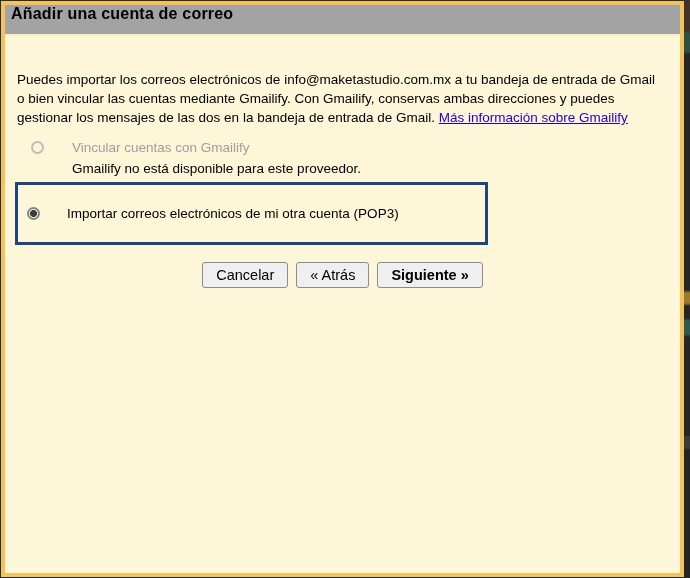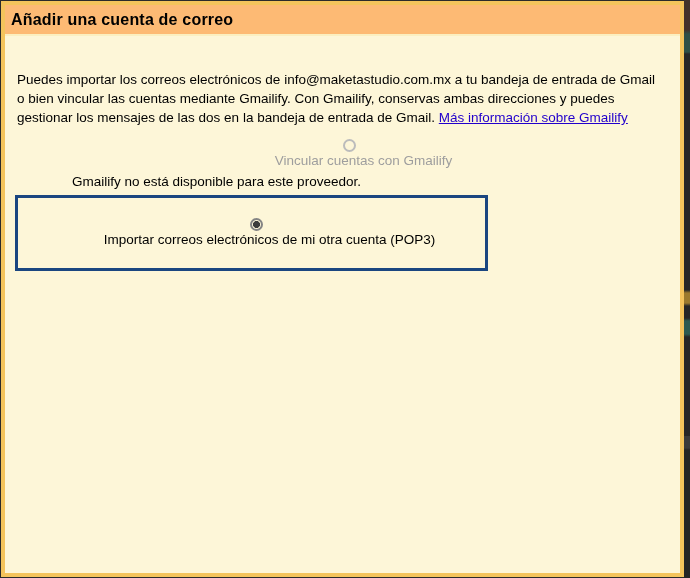--- a/index.html
+++ b/index.html
@@ -27,24 +27,23 @@
   }
   .dialog {
     position: absolute;
     left: 1px; top: 1px;
     width: 683px; height: 576px;
     background: #FDF6D8;
     border: 4px solid #F4C45C;
   }
   .title-bar {
     height: 31px;
-    background: #fdba74;
+    background: #a3a3a3;
     border-bottom: 2px solid #FBEFC0;
     display: flex;
-    align-items: center;
     padding-left: 6px;
   }
   .title-bar h1 {
     font-size: 16px;
     font-weight: bold;
     color: #000;
     letter-spacing: 0.2px;
   }
   .content {
     padding: 10px 12px 0 12px;
@@ -59,21 +58,20 @@
   .intro a {
     color: #2200CC;
     text-decoration: underline;
     cursor: pointer;
   }
   .options { margin-top: 12px; }
   .option-row {
     display: flex;
     align-items: center;
     padding-left: 14px;
-    flex-direction: column;
   }
   .radio {
     width: 13px; height: 13px;
     border-radius: 50%;
     flex: 0 0 13px;
   }
   .radio.disabled {
     border: 2px solid #bcbcbc;
     background: transparent;
   }
@@ -146,15 +144,20 @@
 
       <div class="focus-box">
         <div class="option-row">
           <span class="radio selected"></span>
           <span class="option-label">Importar correos electrónicos de mi otra cuenta (POP3)</span>
         </div>
       </div>
 
     </div>
 
+    <div class="button-row">
+      <button class="btn">Cancelar</button>
+      <button class="btn">« Atrás</button>
+      <button class="btn bold">Siguiente »</button>
+    </div>
 
   </div>
 </div>
 
 </body></html>

